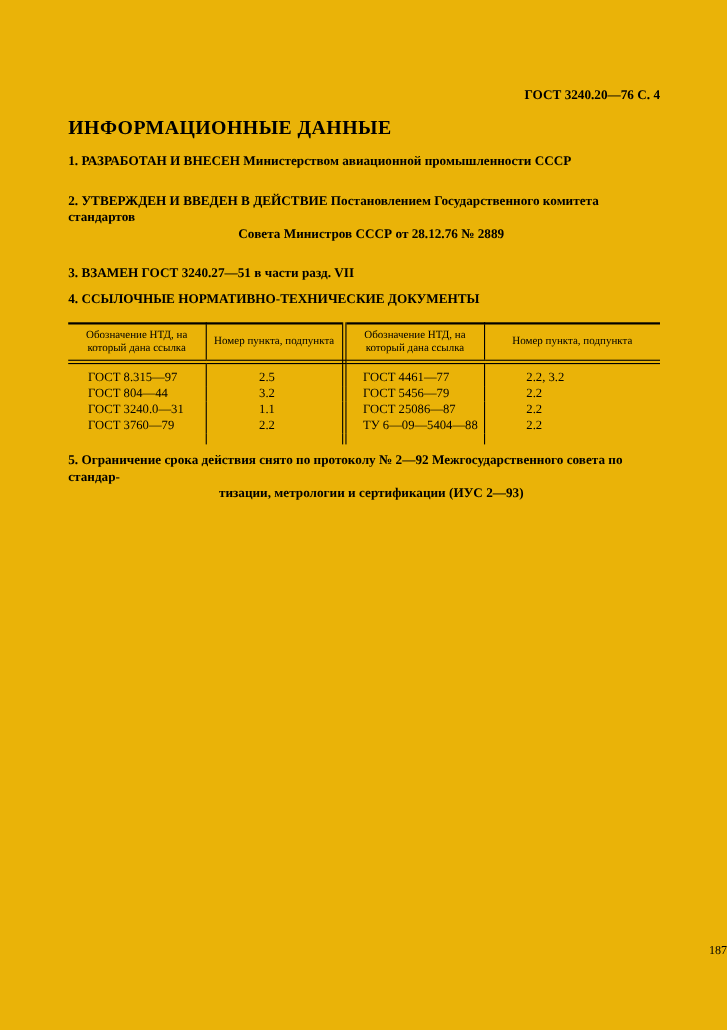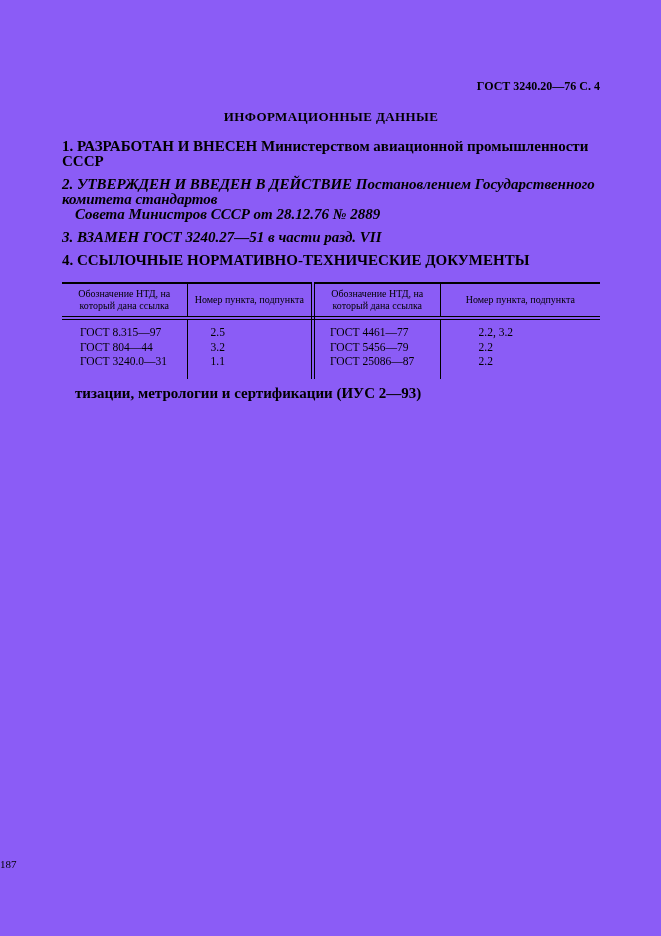--- a/index.html
+++ b/index.html
@@ -5,51 +5,52 @@
   html, body {
     margin: 0;
     padding: 0;
     background: #e8e8e8;
   }
   .page {
     position: relative;
     width: 661px;
     height: 936px;
     margin: 0 auto;
-    background: #8b5cf6;
+    background: #eab308;
     color: #000000;
     font-family: "Liberation Serif", "DejaVu Serif", serif;
     box-sizing: border-box;
     padding: 80px 61px 0 62px;
     overflow: hidden;
   }
   .hdr-right {
     text-align: right;
     font-weight: bold;
     font-size: 12px;
     line-height: 13px;
   }
   .doc-title {
     margin-top: 17px;
-    text-align: center;
+    text-align: left;
     font-weight: bold;
-    font-size: 13px;
+    font-size: 18px;
     line-height: 13px;
     letter-spacing: 0.4px;
   }
   .item {
     font-weight: bold;
-    font-size: 15px;
+    font-size: 12px;
     line-height: 15px;
   }
   .item .cont {
     padding-left: 13px;
+    text-align: center;
   }
   .m16 { margin-top: 16px; }
-  .m13 { margin-top: 8px; font-style: italic; }
+  .m13 { margin-top: 21px; }
   .m8  { margin-top: 8px; }
   .m11 { margin-top: 11px; }
   .m7  { margin-top: 7px; }
 
   table.refs {
     margin-top: 14px;
     border-collapse: collapse;
     table-layout: fixed;
     width: 538px;
     border-top: 2px solid #000000;
@@ -74,40 +75,40 @@
 
   table.refs td {
     font-size: 11.5px;
     line-height: 14.5px;
     font-weight: normal;
     padding: 0;
     vertical-align: top;
     white-space: nowrap;
   }
   table.refs td.n1 { padding-left: 18px; }
-  table.refs td.v1 { padding-left: 23px; }
+  table.refs td.v1 { padding-left: 48px; }
   table.refs td.n2 { padding-left: 15px; margin-left: 36px; }
   table.refs td.v2 { padding-left: 38px; }
 
   table.refs tbody tr.first td { padding-top: 5px; }
   table.refs tbody tr.spacer td { height: 10px; }
 
   table.refs th:nth-child(1),
   table.refs td:nth-child(1) { border-right: 1px solid #000; }
   table.refs th:nth-child(2),
   table.refs td:nth-child(2) { border-right: 4px double #000; }
   table.refs th:nth-child(3),
   table.refs td:nth-child(3) { border-right: 1px solid #000; }
 
   .page-number {
     position: absolute;
     left: 0;
-    right: 16px;
+    right: 0;
     top: 858px;
-    text-align: left;
+    text-align: right;
     font-size: 11px;
     line-height: 13px;
     font-weight: normal;
   }
 </style>
 </head>
 <body>
 
 <div class="page">
 
@@ -159,29 +160,36 @@
         <td class="v1">3.2</td>
         <td class="n2">ГОСТ 5456—79</td>
         <td class="v2">2.2</td>
       </tr>
       <tr>
         <td class="n1">ГОСТ 3240.0—31</td>
         <td class="v1">1.1</td>
         <td class="n2">ГОСТ 25086—87</td>
         <td class="v2">2.2</td>
       </tr>
+      <tr>
+        <td class="n1">ГОСТ 3760—79</td>
+        <td class="v1">2.2</td>
+        <td class="n2">ТУ 6—09—5404—88</td>
+        <td class="v2">2.2</td>
+      </tr>
       <tr class="spacer">
         <td></td>
         <td></td>
         <td></td>
         <td></td>
       </tr>
     </tbody>
   </table>
 
   <div class="item m7">
+    <div>5. Ограничение срока действия снято по протоколу № 2—92 Межгосударственного совета по стандар-</div>
     <div class="cont">тизации, метрологии и сертификации (ИУС 2—93)</div>
   </div>
 
 
   <div class="page-number">187</div>
 
 </div>
 
 </body></html>

